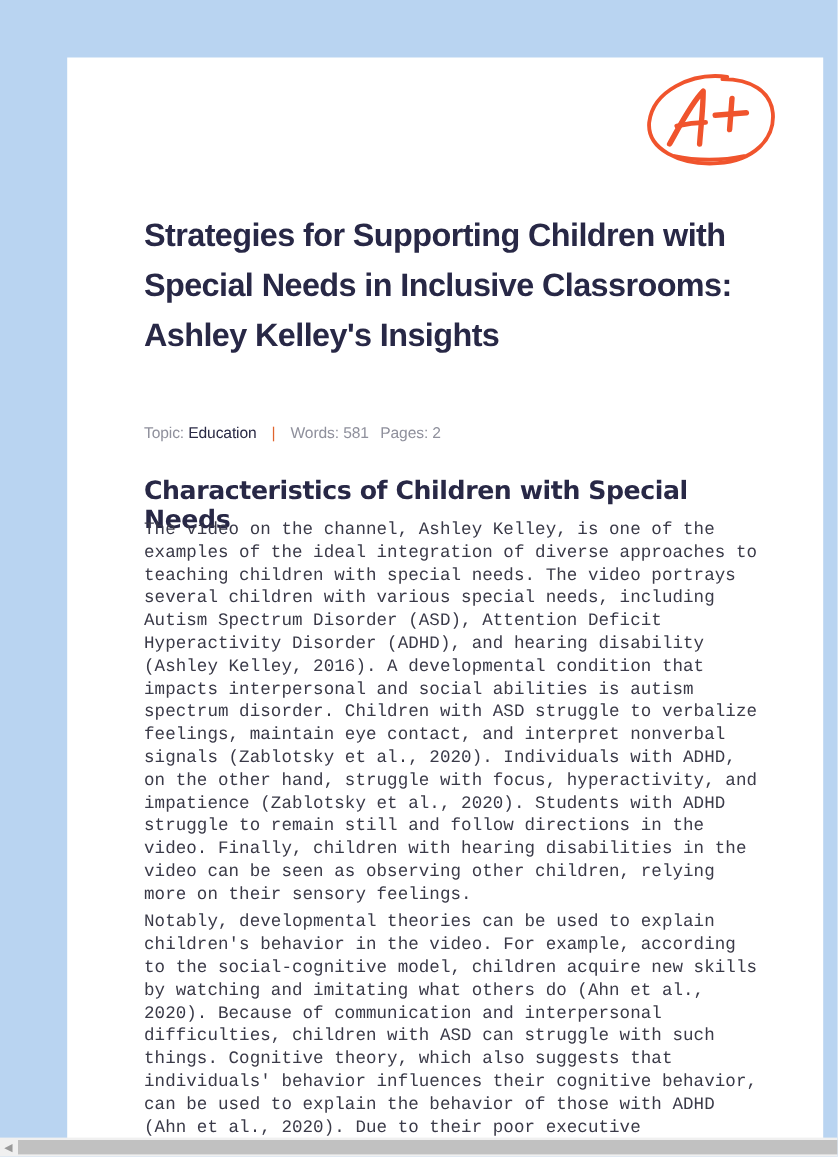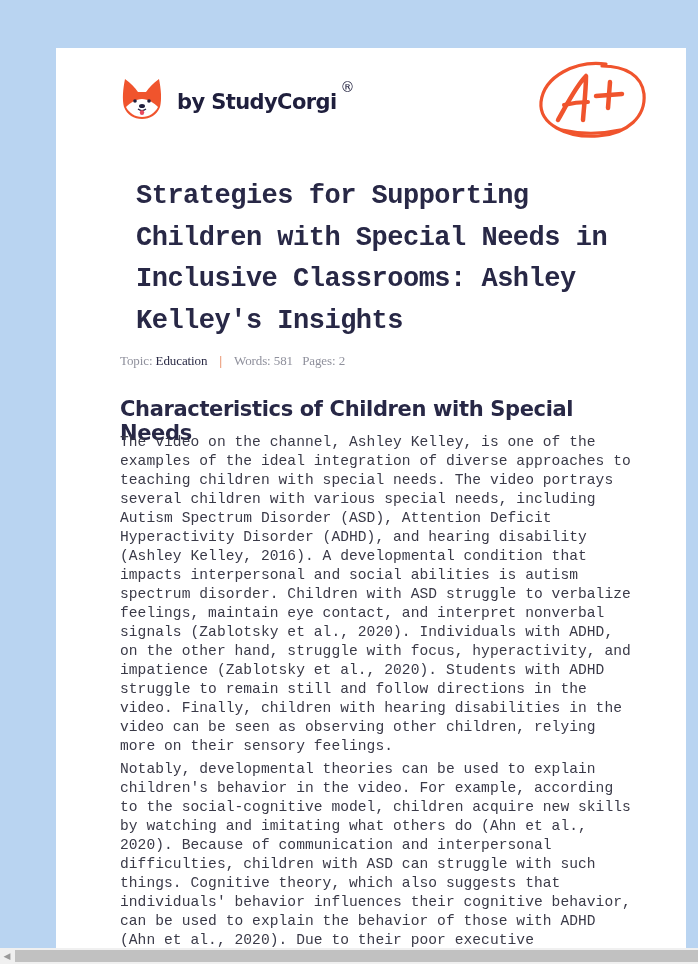--- a/index.html
+++ b/index.html
@@ -29,29 +29,29 @@
     letter-spacing: -0.6px;
   }
   .logo-reg {
     position: relative; top: -12px; margin-left: 4px;
     font-family: "DejaVu Sans", sans-serif; font-size: 14px; color: #1f1f3d;
   }
   .grade {
     position: absolute; left: 480px; top: 10px; width: 114px; height: 84px;
   }
   .title {
-    position: absolute; left: 80px; top: 128px; width: 510px;
-    font-family: Liberation Mono, monospace;
+    position: absolute; left: 64px; top: 128px; width: 510px;
+    font-family: Liberation Sans, sans-serif;
     font-weight: bold; font-size: 27px; line-height: 41.5px;
     color: #282846; letter-spacing: -0.5px;
   }
   .meta {
     position: absolute; left: 64px; top: 305px;
     font-size: 13px; color: #8f909c;
-    font-family: Liberation Serif, serif;
+    font-family: Liberation Sans, sans-serif;
     letter-spacing: -0.1px;
   }
   .meta .topic-val { color: #2a2a45; }
   .meta .sep { color: #e0642d; margin: 0 9px; }
   .meta .pages { margin-left: 6px; }
   .h2 {
     position: absolute; left: 64px; width: 520px;
     font-family: "DejaVu Sans", sans-serif;
     font-weight: bold; font-size: 21px; color: #282846;
     letter-spacing: -0.35px;
@@ -73,33 +73,20 @@
   .scroll-thumb {
     position: absolute; left: 15px; top: 2px; width: 683px; height: 12px;
     background: #c1c1c1;
   }
 </style>
 </head>
 <body>
 
 <div class="card">
 
-  <div class="logo">
-    <svg viewBox="0 0 40 44">
-      <path d="M3 2 C1 12, 0 22, 2 30 C5 38, 12 42, 20 42 C28 42, 35 38, 38 30 C40 22, 39 12, 37 2 C31 6, 27 11, 24 15 L16 15 C13 11, 9 6, 3 2 Z" fill="#f0542d"></path>
-      <path d="M4 30 C7 36, 13 40, 20 40 C27 40, 33 36, 36 30 C32 26, 26 22, 20 22 C14 22, 8 26, 4 30 Z" fill="#ffffff"></path>
-      <circle cx="13" cy="24" r="1.8" fill="#1f1f3d"></circle>
-      <circle cx="27" cy="24" r="1.8" fill="#1f1f3d"></circle>
-      <ellipse cx="20" cy="29" rx="3" ry="2" fill="#1f1f3d"></ellipse>
-      <path d="M16 32 Q20 35 24 32" stroke="#1f1f3d" stroke-width="1.2" fill="none"></path>
-      <ellipse cx="20" cy="35.5" rx="2.2" ry="2.5" fill="#e94a5f"></ellipse>
-    </svg>
-    <span class="logo-text">by StudyCorgi</span>
-    <span class="logo-reg">®</span>
-  </div>
 
   <svg class="grade" viewBox="0 0 114 84">
     <path d="M70 6 C40 2, 8 18, 5 44 C3 66, 30 80, 62 78 C92 76, 110 58, 108 36 C106 18, 90 8, 66 8" stroke="#f0542d" stroke-width="3.2" fill="none" stroke-linecap="round"></path>
     <path d="M22 62 C30 48, 40 28, 50 18 C50 32, 48 48, 47 62" stroke="#f0542d" stroke-width="4.5" fill="none" stroke-linecap="round" stroke-linejoin="round"></path>
     <path d="M28 47 C36 45, 44 44, 52 44" stroke="#f0542d" stroke-width="4" fill="none" stroke-linecap="round"></path>
     <path d="M60 38 L86 36" stroke="#f0542d" stroke-width="4.5" fill="none" stroke-linecap="round"></path>
     <path d="M74 24 L72 50" stroke="#f0542d" stroke-width="4.5" fill="none" stroke-linecap="round"></path>
     <path d="M26 72 C44 76, 66 76, 84 72" stroke="#f0542d" stroke-width="3" fill="none" stroke-linecap="round"></path>
   </svg>
 

